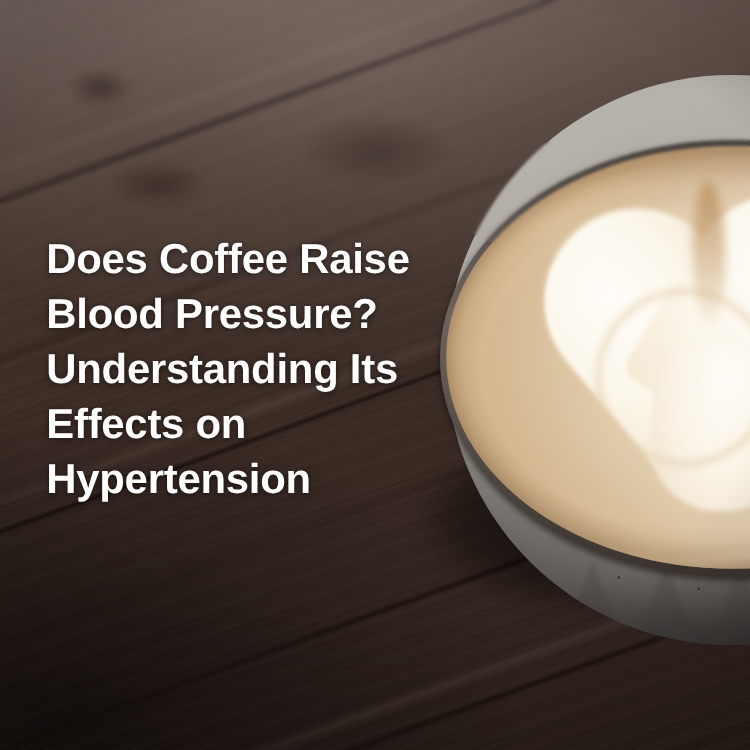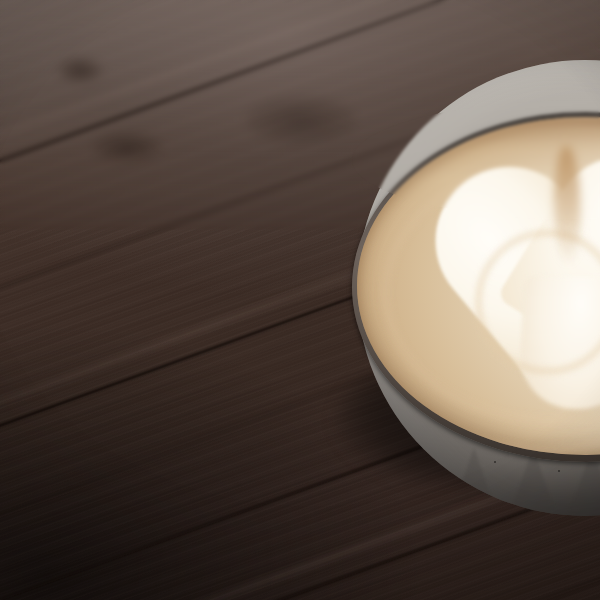--- a/index.html
+++ b/index.html
@@ -276,14 +276,19 @@
         <div class="inner-ring"></div>
         <div class="cleft"></div>
       </div>
     </div>
 
     <div class="cup-dof"></div>
   </div>
 
   <div class="vignette"></div>
 
+  <div class="headline">Does Coffee Raise
+Blood Pressure?
+Understanding Its
+Effects on
+Hypertension</div>
 
 </div>
 
 </body></html>

